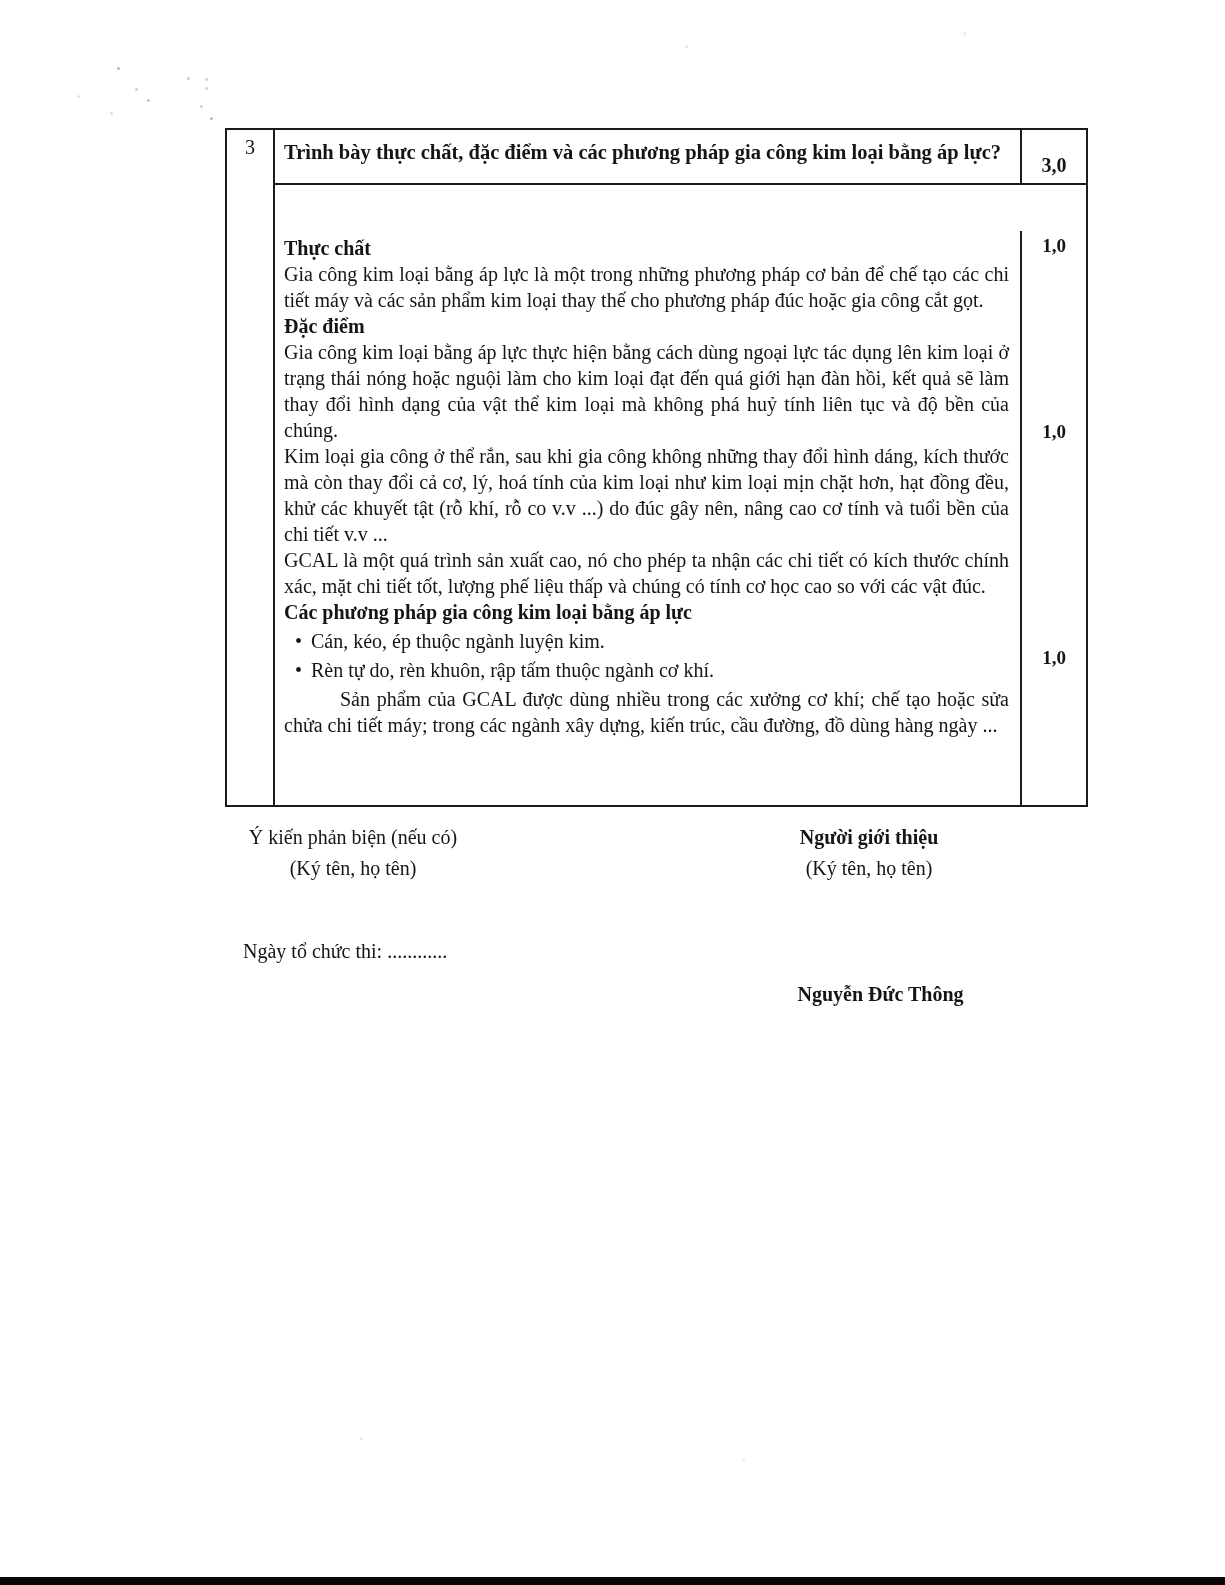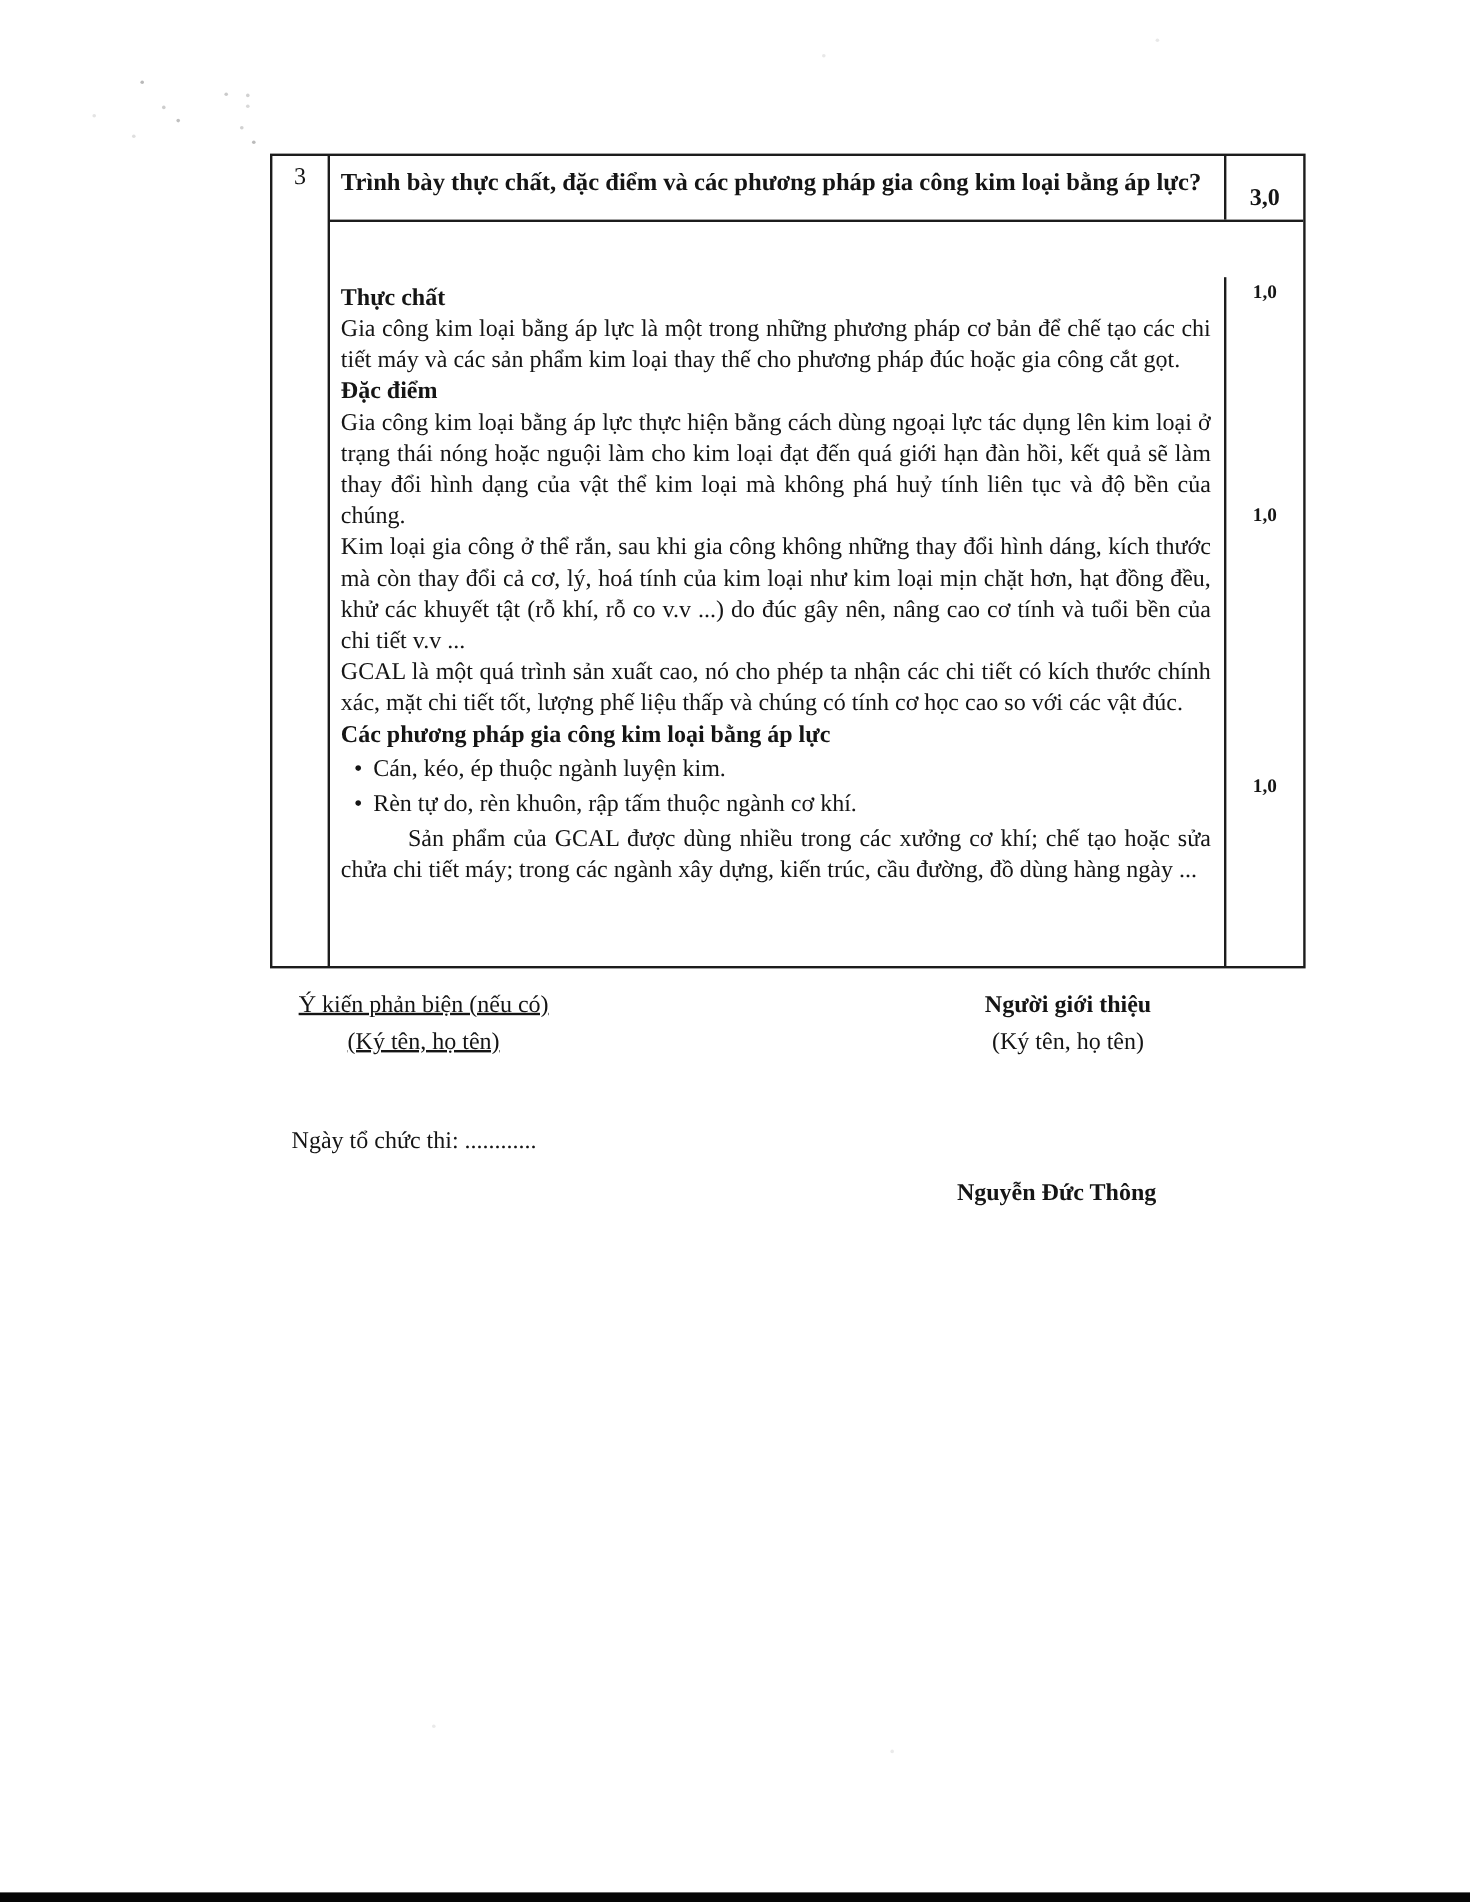--- a/index.html
+++ b/index.html
@@ -61,42 +61,42 @@
 
   .a-row { display:flex; flex:1;justify-content:flex-end; }
   .a-cell {
     flex:1; border-right:2px solid #1c1c1c;
     padding:4px 11px 10px 9px;
     font-size:20px; line-height:26px; text-align:justify;
     box-sizing:border-box;
   }
   .a-score {
     width:64px; flex:0 0 64px; position:relative;
-    font-weight:bold; font-size:16px;
+    font-weight:bold; font-size:19px;
     box-sizing:border-box;
   }
   .score-mark { position:absolute; left:0; right:0; text-align:center; }
   .score-1 { top:4px; }
   .score-2 { top:190px; }
   .score-3 { top:416px; }
 
   .blk { margin:0; }
   .blk-h { font-weight:bold; text-align:left; }
   .blk-indent { text-indent:34px; text-align:left; }
   .blk-final { text-indent:56px; }
 
   .bullet-row { display:flex; text-align:left; margin:3px 0 3px 0; }
   .bullet-glyph { flex:0 0 27px; padding-left:11px; box-sizing:border-box; }
   .bullet-glyph::before { content:"\2022"; }
   .bullet-text { flex:1; }
 
   
   .footer-block { position:absolute; font-size:20px; line-height:31px; text-align:center; }
-  .reviewer-block { left:240px; top:822px; width:226px;text-decoration:underline; }
-  .introducer-block { left:800px; top:822px; width:180px; }
+  .reviewer-block { left:240px; top:822px; width:226px; }
+  .introducer-block { left:779px; top:822px; width:180px; }
   .introducer-block .title { font-weight:bold; }
   .introducer-name { position:absolute; left:788px; top:941px; width:185px; text-align:center; font-weight:bold; font-size:20px;margin-top:42px; }
   .exam-date { position:absolute; left:243px; top:940px; font-size:20px; }
 
   .scan-bar { position:absolute; left:0; top:1577px; width:1225px; height:8px; background:#060606; }
 </style>
 </head>
 <body>
 
 <div class="page">

